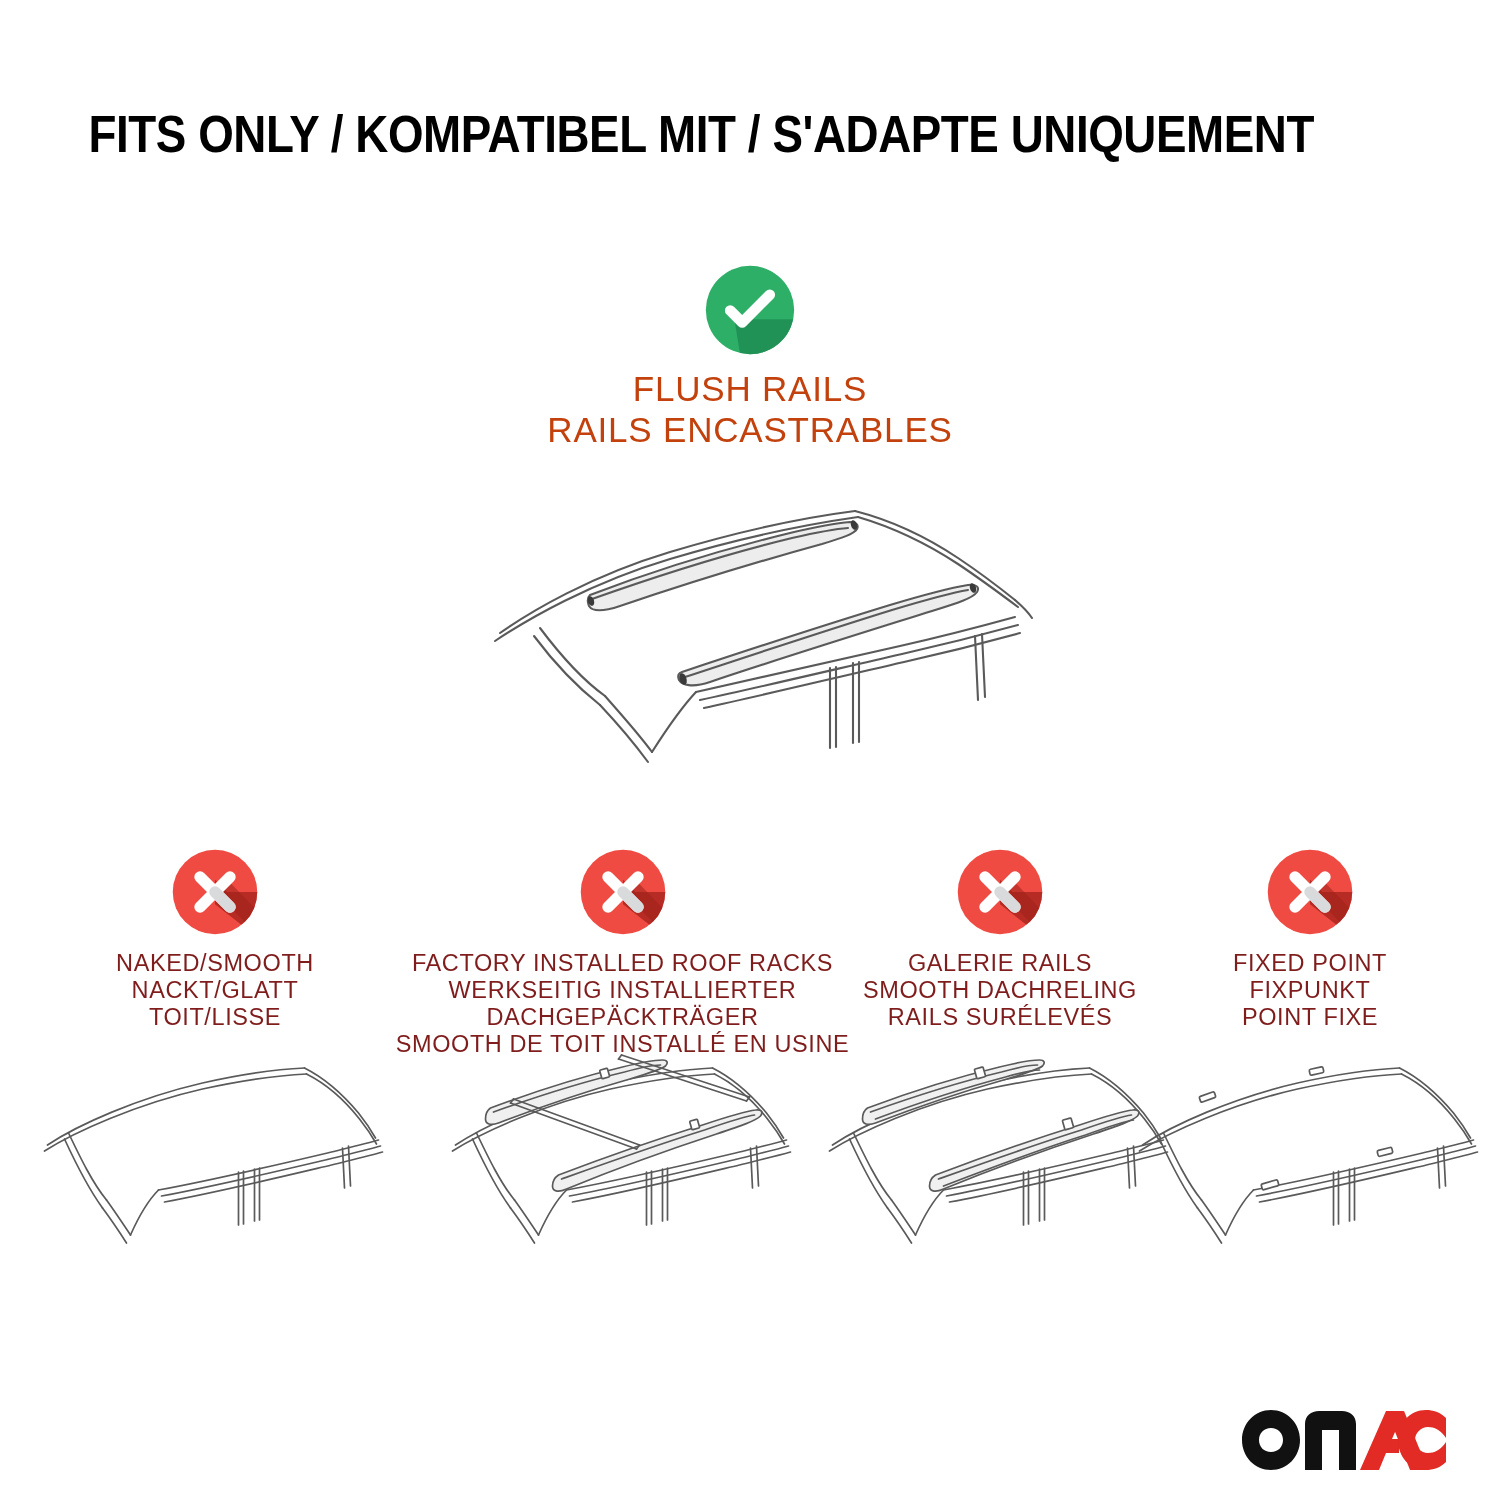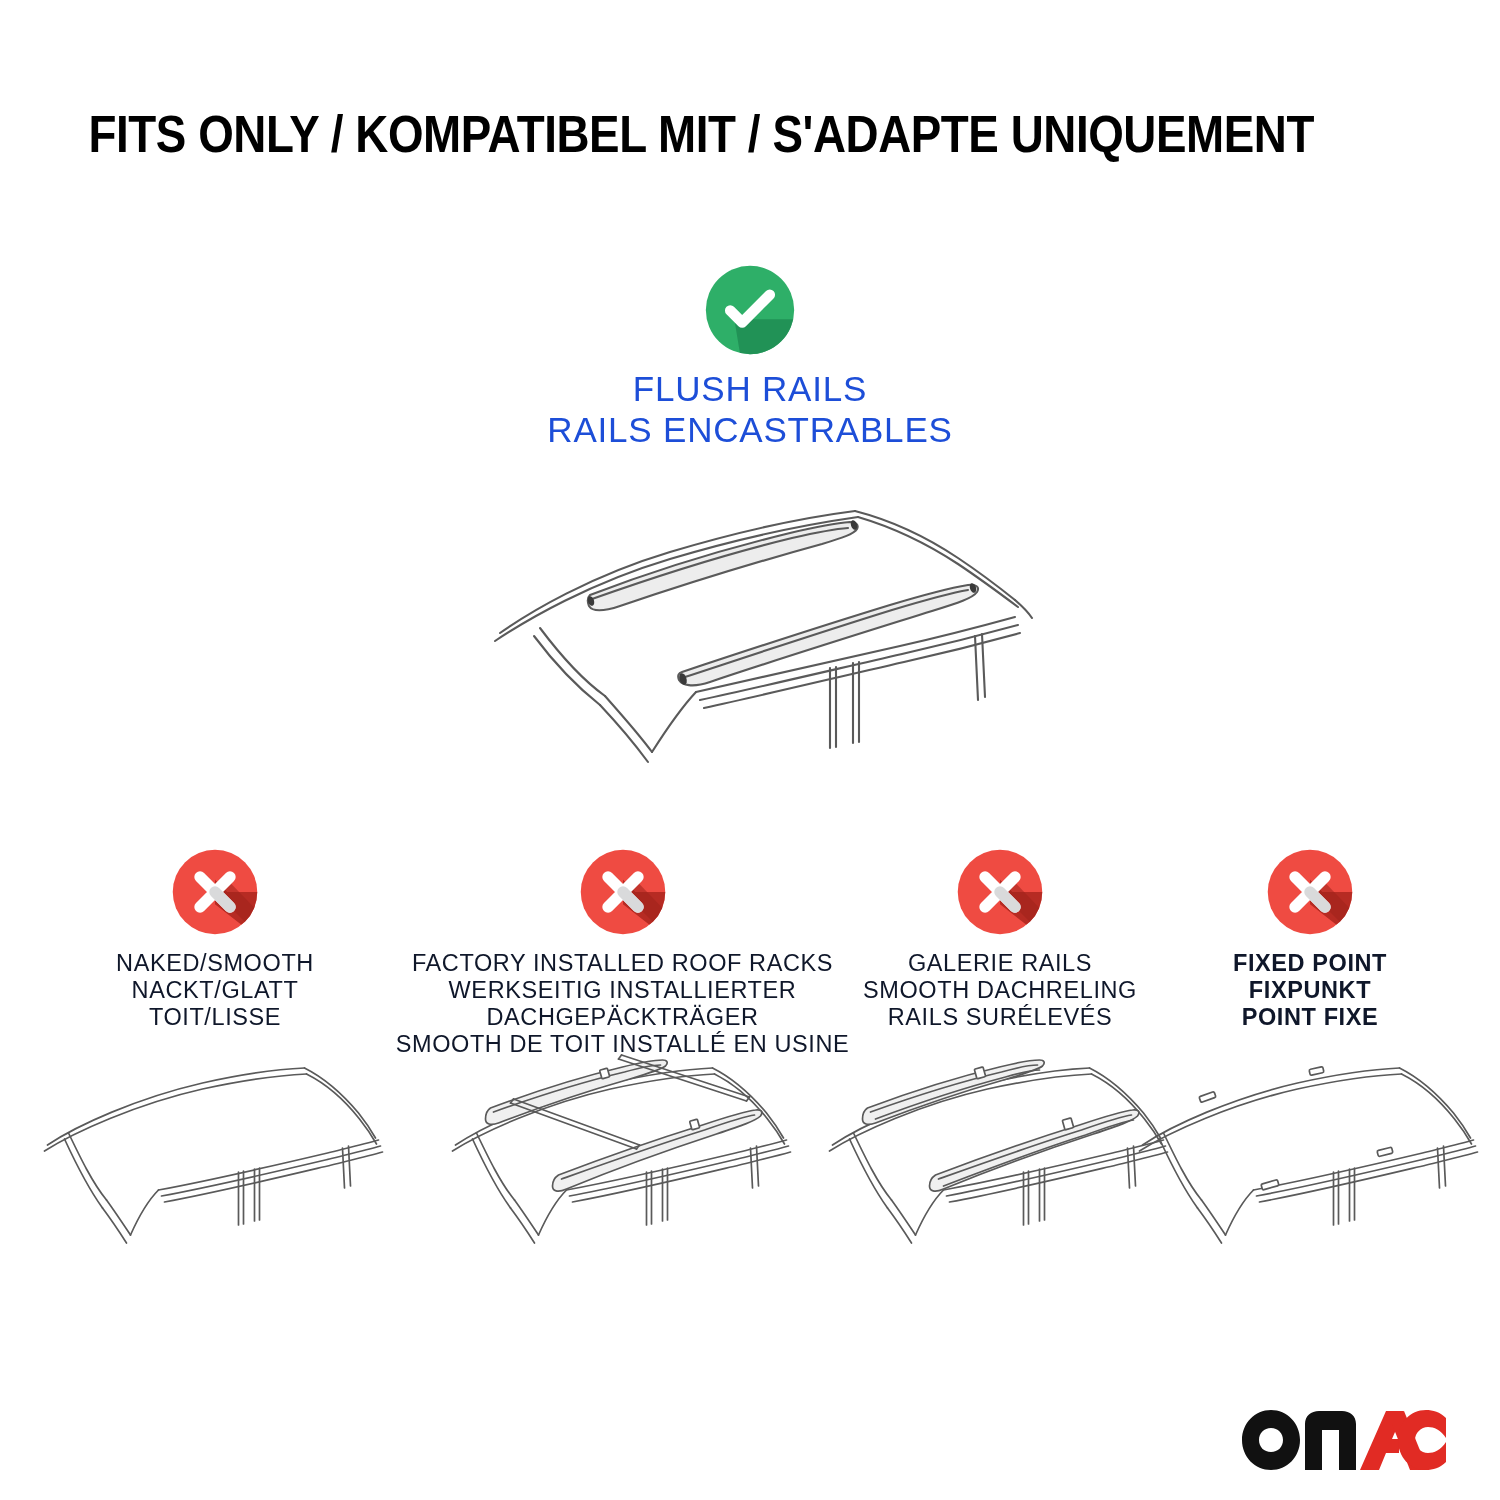--- a/index.html
+++ b/index.html
@@ -62,21 +62,21 @@
   .badge-svg { display: block; width: 100%; height: 100%; }
 
   .hero-labels {
     margin-top: 12px;
   }
   .hero-label-line {
     font-size: 35px;
     line-height: 41px;
     letter-spacing: 0.8px;
     font-weight: 400;
-    color: #1d4ed8;
+    color: #c2410c;
     white-space: nowrap;
   }
 
   .hero-art {
     position: absolute;
     left: 470px;
     top: 500px;
     width: 570px;
     height: 300px;
   }
@@ -91,28 +91,28 @@
     height: 620px;
   }
   .col {
     position: absolute;
     top: 0;
     text-align: center;
   }
   .col-0 { left: 60px;   width: 310px; }
   .col-1 { left: 395px;  width: 455px; }
   .col-2 { left: 845px;  width: 310px; }
-  .col-3 { left: 1165px; width: 290px; font-weight: bold; }
+  .col-3 { left: 1165px; width: 290px; }
 
   .col-labels { margin-top: 14px; }
   .col-label-line {
     font-size: 23.5px;
     line-height: 27px;
     letter-spacing: 0.6px;
-    color: #0f172a;
+    color: #7f1d1d;
     white-space: nowrap;
   }
   .col-1 .col-label-line { font-size: 23.5px; }
 
   .col-art {
     position: absolute;
     left: 50%;
     transform: translateX(-50%);
     width: 345px;
     height: 235px;

